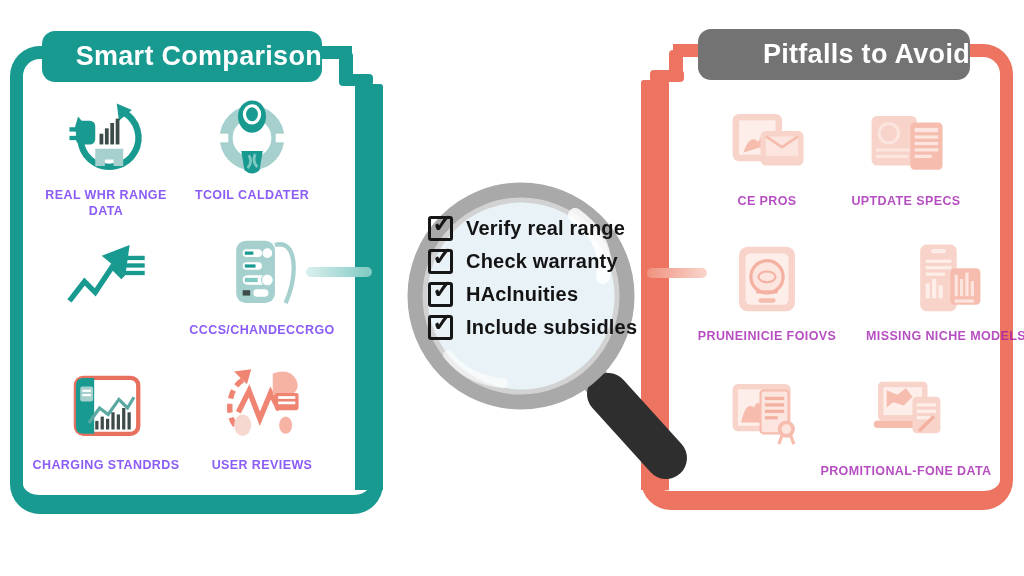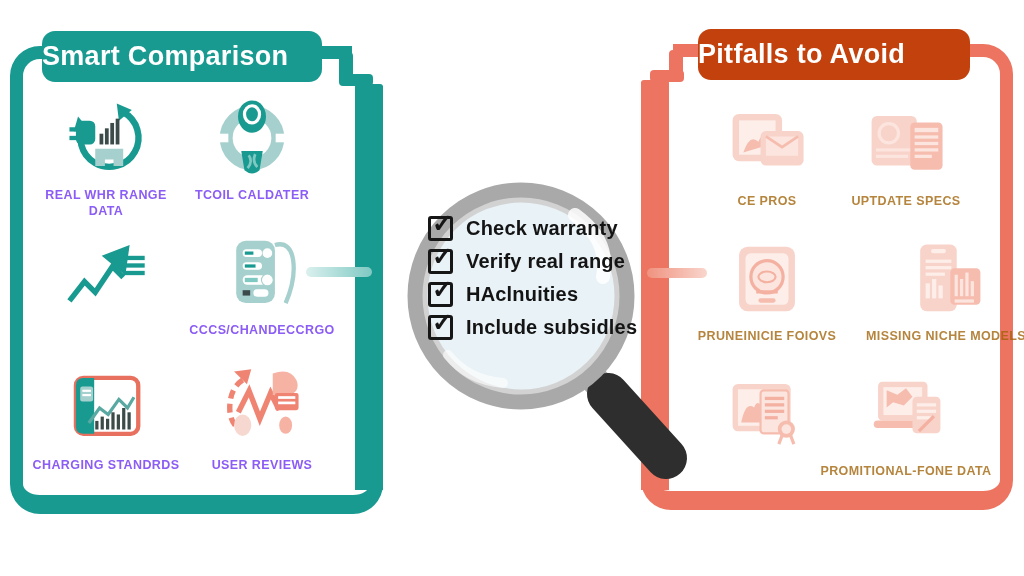--- a/index.html
+++ b/index.html
@@ -14,31 +14,31 @@
   .frame-left{left:10px;top:46px;width:373px;height:468px;
     border:13px solid #189a91;border-bottom-width:19px;}
   .frame-right{left:641px;top:44px;width:372px;height:466px;
     border:13px solid #ec7460;border-bottom-width:19px;}
   .patch{background:#ffffff;}
   .bar-left{left:355px;top:84px;width:28px;height:406px;background:#189a91;border-radius:3px 3px 0 0;}
   .bar-right{left:641px;top:80px;width:28px;height:410px;background:#ec7460;border-radius:3px 3px 0 0;}
   .arm{border-radius:4px;}
 
   
-  .badge{display:flex;align-items:center;justify-content:flex-start;
+  .badge{display:flex;align-items:center;justify-content:flex-end;
     border-radius:13px;color:#ffffff;font-weight:bold;font-size:27px;letter-spacing:.3px;}
   .badge-left{left:42px;top:31px;width:280px;height:51px;background:#189a91;}
-  .badge-right{left:698px;top:29px;width:272px;height:51px;background:#c2410c;}
+  .badge-right{left:698px;top:29px;width:272px;height:51px;background:#737373;}
 
   
   .item{display:flex;flex-direction:column;align-items:center;text-align:center;}
   .item .icon{height:88px;display:flex;align-items:center;justify-content:center;}
   .item .lbl{margin-top:6px;font-weight:bold;font-size:12.5px;letter-spacing:.4px;line-height:1.25;}
   .item-teal .lbl{color:#8b5cf6;}
-  .item-red .lbl{color:#a16207;}
+  .item-red .lbl{color:#a21caf;}
   .faded{opacity:.78;}
 
   
   .conn{height:10px;border-radius:5px;}
   .conn-left{left:306px;top:267px;width:66px;
     background:linear-gradient(to right,#daf0ee,#7fc9c3);}
   .conn-right{left:647px;top:268px;width:60px;
     background:linear-gradient(to right,#f0927f,#f9d6cd);}
 
   
@@ -291,25 +291,25 @@
   <circle cx="521" cy="296" r="105" fill="none" stroke="#a9a9a9" stroke-width="17"></circle>
   <circle cx="521" cy="296" r="96" fill="none" stroke="#d2d2d2" stroke-width="5"></circle>
 
   <path d="M575 215 q35 25 28 62" fill="none" stroke="#ffffff" stroke-width="14" stroke-linecap="round" opacity="0.85"></path>
   <path d="M448 355 q20 25 55 28" fill="none" stroke="#ffffff" stroke-width="10" stroke-linecap="round" opacity="0.6"></path>
 </svg>
 
 <div class="abs checklist">
   <div class="chk-row">
     <span class="chk"></span>
-    <span class="chk-label">Check warranty</span>
+    <span class="chk-label">Verify real range</span>
   </div>
   <div class="chk-row">
     <span class="chk"></span>
-    <span class="chk-label">Verify real range</span>
+    <span class="chk-label">Check warranty</span>
   </div>
   <div class="chk-row">
     <span class="chk"></span>
     <span class="chk-label">HAclnuities</span>
   </div>
   <div class="chk-row">
     <span class="chk"></span>
     <span class="chk-label">Include subsidles</span>
   </div>
 </div>

